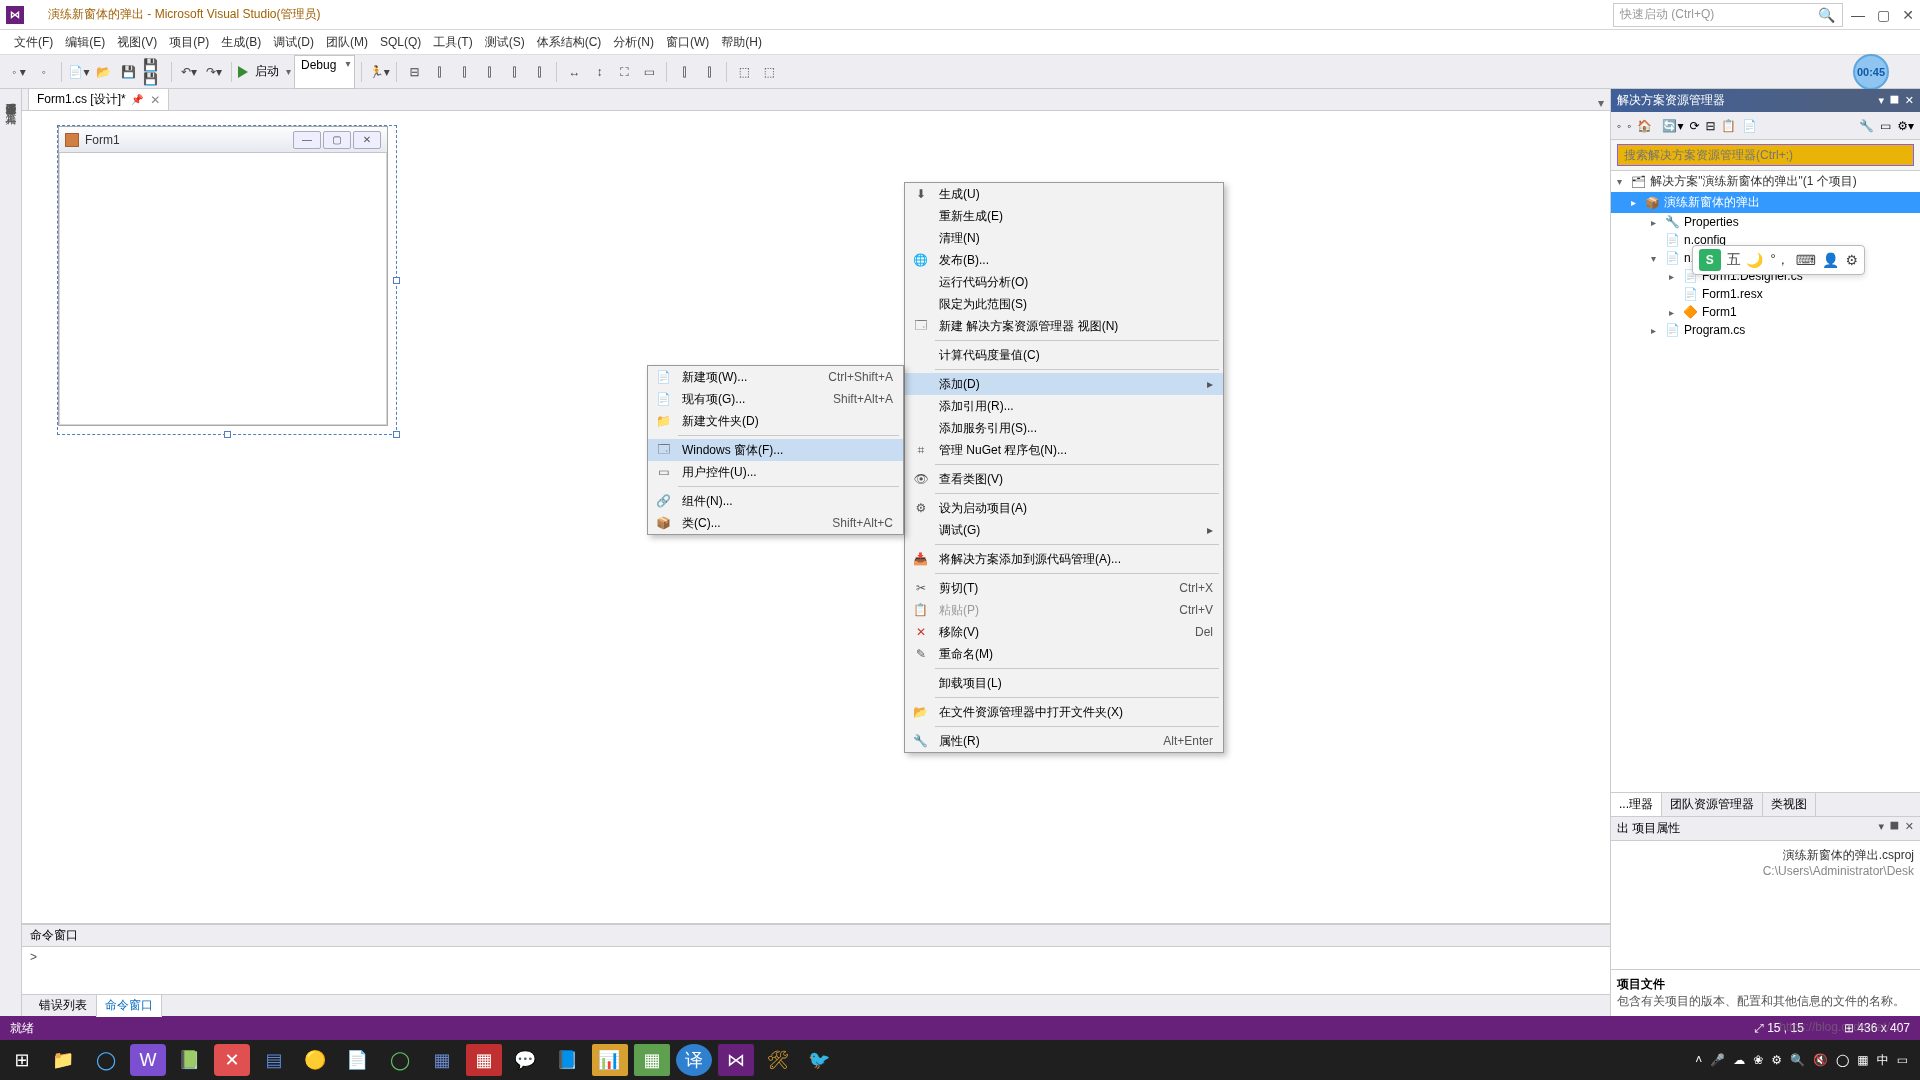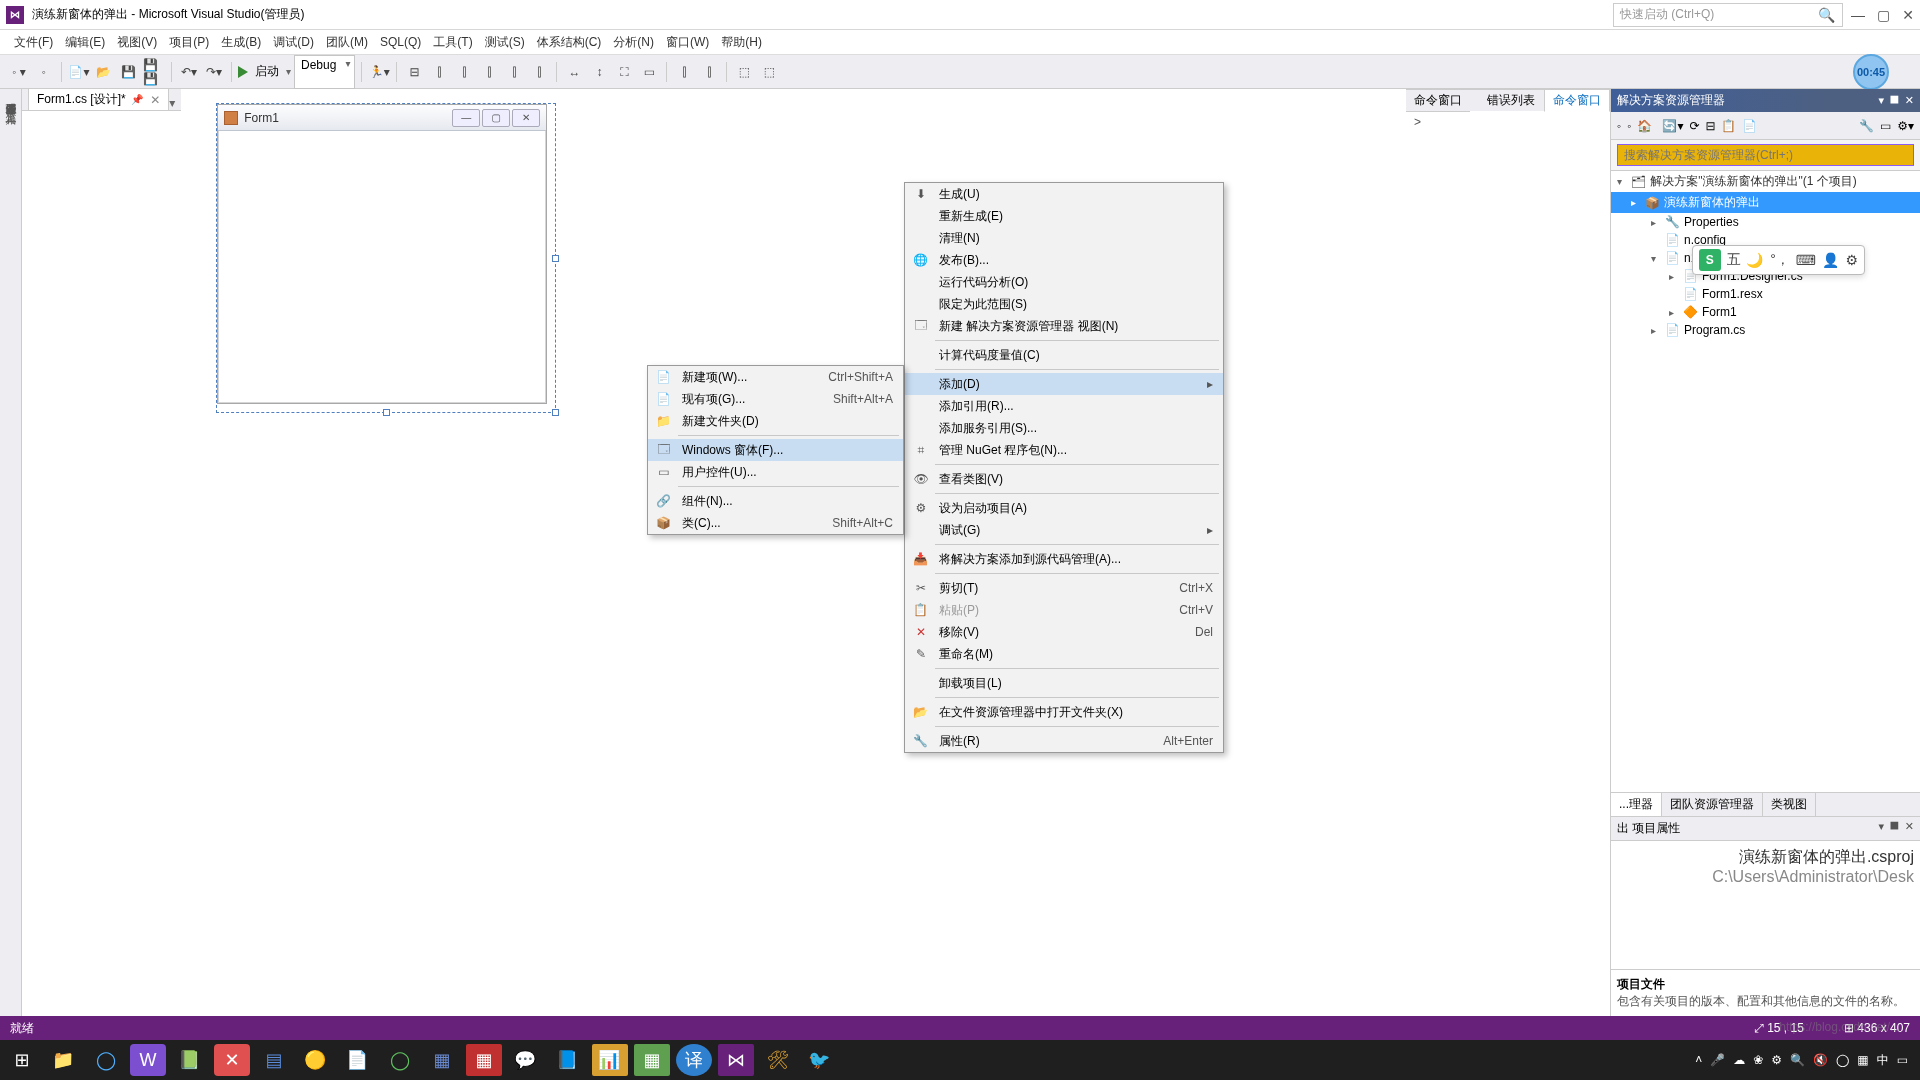--- a/index.html
+++ b/index.html
@@ -1,21 +1,21 @@
 <!DOCTYPE html>
 <html><head>
   <meta charset="utf-8">
   <style>
     * { margin: 0; padding: 0; box-sizing: border-box; font-family: "Microsoft YaHei", "Segoe UI", sans-serif; }
     body { width: 1920px; height: 1080px; overflow: hidden; background: #eee; position: relative; font-size: 12px; }
     
     
     .title-bar { height: 30px; background: #fff; display: flex; align-items: center; padding: 0 6px; border-bottom: 1px solid #d7d7d7; }
     .title-bar .vs-icon { width: 18px; height: 18px; background: #68217a; margin-right: 8px; display: inline-flex; align-items: center; justify-content: center; color: #fff; font-size: 10px; font-weight: bold; }
-    .title-bar .title-text { color: #000000; font-size: 12px; }
+    .title-bar .title-text { color: #a16207; font-size: 12px; margin-left: 16px; }
     .quick-launch { margin-left: auto; width: 230px; height: 24px; border: 1px solid #ccc; background: #fff; padding: 0 6px; color: #999; display: flex; align-items: center; }
     .quick-launch span:last-child { margin-left: auto; font-size: 14px; }
     .win-buttons { display: flex; margin-left: 8px; gap: 12px; color: #555; font-size: 14px; }
     
     
     .menu-bar { height: 25px; background: #fff; display: flex; align-items: center; padding: 0 8px; gap: 0; border-bottom: 1px solid #ddd; }
     .menu-bar span { padding: 3px 6px; color: #333; }
     
     
     .toolbar { height: 34px; background: #eeeef2; display: flex; align-items: center; padding: 0 8px; gap: 3px; border-bottom: 1px solid #ccc; }
@@ -24,21 +24,21 @@
     .start-btn { width: 0; height: 0; border-left: 10px solid #388a34; border-top: 6px solid transparent; border-bottom: 6px solid transparent; }
     .debug-combo { border: 1px solid #c5c5c5; padding: 2px 18px 16px 6px; background: #fff; font-size: 12px; position: relative; }
     .debug-combo::after { content: "▾"; position: absolute; right: 4px; top: 2px; font-size: 10px; color: #666; }
     .timer-badge { margin-left: auto; margin-right: 23px; width: 36px; height: 36px; border-radius: 50%; background: #8fc5f0; border: 2px solid #5ba7e0; display: flex; align-items: center; justify-content: center; color: #0e5aa8; font-size: 11px; font-weight: bold; }
     
     
     .main-area { display: flex; height: calc(100% - 30px - 25px - 34px - 24px - 40px); }
     .left-rail { width: 22px; background: #eeeef2; border-right: 1px solid #ccc; display: flex; flex-direction: column; align-items: center; padding-top: 6px; gap: 10px; }
     .left-rail .vtext { writing-mode: vertical-rl; font-size: 11px; color: #555; }
     
-    .center { flex: 1; display: flex; flex-direction: row; background: #fff; }
+    .center { flex: 1; display: flex; flex-direction: column; background: #fff; }
     .tab-strip { height: 22px; background: #eeeef2; display: flex; align-items: flex-end; border-bottom: 1px solid #ccc; padding-left: 6px; }
     .file-tab { background: #fff; border: 1px solid #ccc; border-bottom: none; padding: 2px 8px; display: flex; align-items: center; gap: 6px; font-size: 12px; }
     .file-tab .close { color: #888; }
     .file-tab .pin { color: #888; font-size: 10px; }
     .tab-strip .dd { margin-left: auto; margin-right: 6px; color: #666; }
     
     .design-surface { flex: 1; background: #fff; position: relative; padding: 14px; }
     .form-selection { position: absolute; left: 35px; top: 14px; width: 340px; height: 310px; border: 1px dashed #4f7fbf; }
     .form-selection .handle { position: absolute; width: 7px; height: 7px; background: #fff; border: 1px solid #4f7fbf; }
     .h-e  { right: -4px; top: 50%; margin-top: -3px; }
@@ -66,21 +66,21 @@
     .ind1 { padding-left: 20px; } .ind2 { padding-left: 40px; } .ind3 { padding-left: 58px; }
     .tw { color: #666; font-size: 10px; width: 10px; display: inline-block; }
     
     .panel-tabs { display: flex; background: #eeeef2; border-top: 1px solid #ccc; font-size: 12px; }
     .panel-tabs span { padding: 3px 8px; border-right: 1px solid #ccc; }
     .panel-tabs span.act { background: #fff; }
     
     .props-panel { border-top: 1px solid #ccc; background: #fff; flex: 0 0 200px; display: flex; flex-direction: column;}
     .props-title { background: #eeeef2; padding: 3px 6px; display: flex; border-bottom: 1px solid #ccc; }
     .props-title .ctrls { margin-left: auto; display: flex; gap: 6px; font-size: 11px; color: #555; }
-    .props-body { padding: 6px; font-size: 16px; flex: 1; overflow: hidden; }
+    .props-body { padding: 6px; font-size: 12px; flex: 1; overflow: hidden; }
     .props-body .fn { color: #333; }
     .props-body .fp { color: #888; }
     .props-footer { border-top: 1px solid #ccc; padding: 6px; font-size: 12px; }
     .props-footer .h { font-weight: bold; }
     .props-footer .d { color: #555; }
     
     
     .cmd-split { border-top: 1px solid #ccc; }
     .cmd-window { height: 70px; background: #fff; border-top: 1px solid #ccc; }
     .cmd-title { background: #eeeef2; padding: 2px 8px; font-size: 12px; border-bottom: 1px solid #ccc; }

